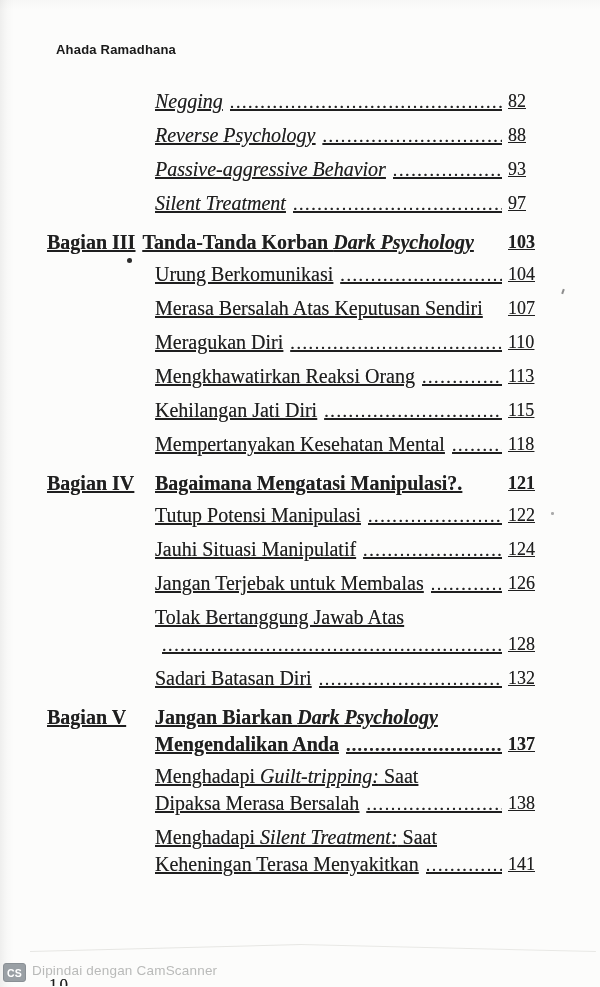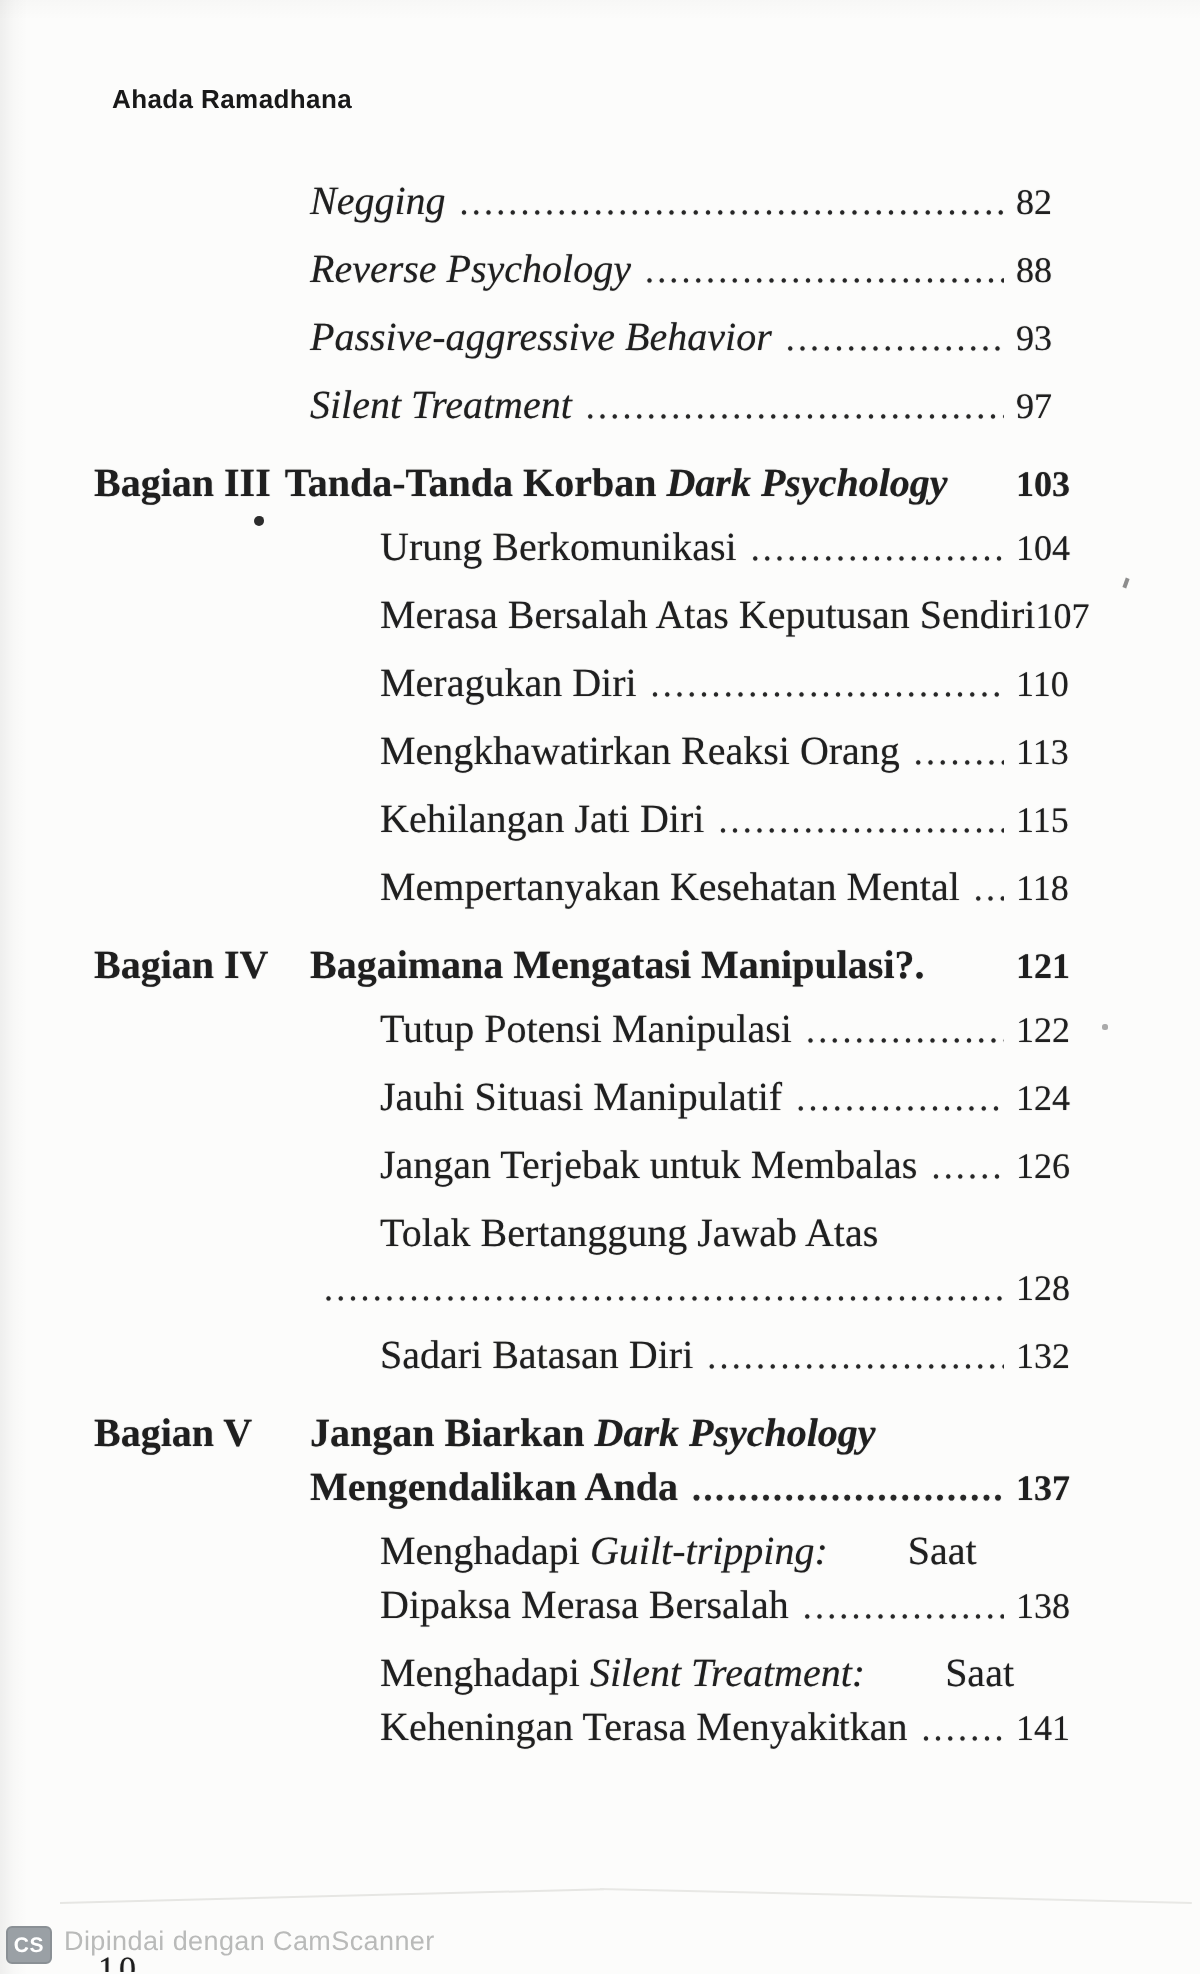--- a/index.html
+++ b/index.html
@@ -28,39 +28,39 @@
     letter-spacing: 0.2px;
     color: #191919;
   }
   .toc {
     position: absolute;
     left: 47px;
     top: 88px;
     width: 508px;
     color: #1f1f1f;
   }
-  .item { margin-bottom: 7px; }
+  .item { margin-bottom: 7px; text-decoration: underline; }
   .item.section { margin-top: 12px; margin-bottom: 5px; }
   .line {
     display: flex;
     height: 27px;
     line-height: 27px;
     font-size: 20px;
     white-space: nowrap;
     text-shadow: 0 0 0.5px rgba(30,30,30,0.55);
   }
   .item.entry .line { padding-left: 108px; }
   .label {
     font-weight: 700;
     min-width: 108px;
     flex: 0 0 auto;
   }
   .squeeze .label { min-width: 0; padding-right: 7px; }
   .title { flex: 0 0 auto; }
-  .seg.roman { font-style: normal; font-weight: 400; margin-left: 35px; }
+  .seg.roman { font-style: normal; font-weight: 400; }
   .seg.italic { font-style: italic; font-weight: 400; }
   .seg.bold { font-style: normal; font-weight: 700; }
   .seg.bold-italic { font-style: italic; font-weight: 700; text-align: right; }
   .leader {
     flex: 1 1 auto;
     overflow: hidden;
     margin-left: 7px;
     margin-right: 6px;
     min-width: 0;
   }

